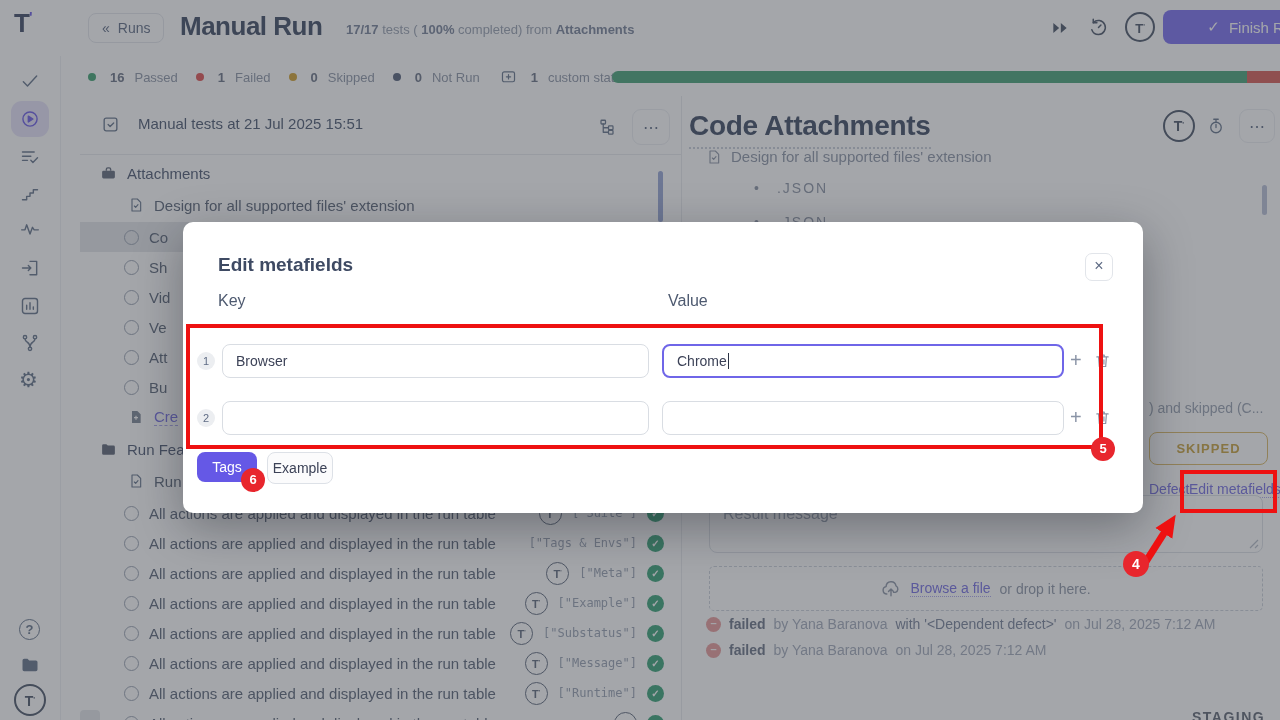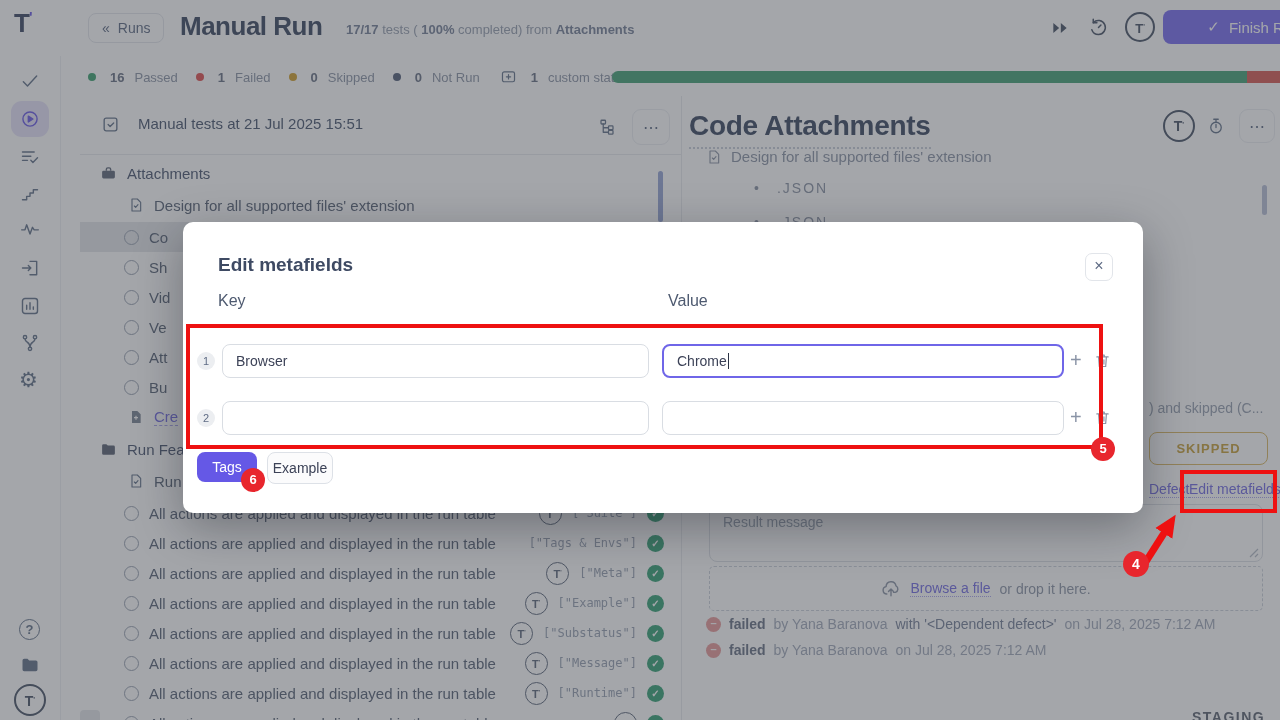--- a/index.html
+++ b/index.html
@@ -53,22 +53,22 @@
   .rpanel{left:681px;top:96px;width:599px;height:624px;border-left:1px solid #e9ebef;background:#fff;}
   .rptitle{left:7px;top:14px;font-size:28px;font-weight:700;color:#3e4a63;letter-spacing:-.3px;
            border-bottom:2px dotted #c8cfda;padding-bottom:5px;}
   .filerow{display:flex;align-items:center;gap:9px;font-size:15px;color:#8d96a7;}
   .bullet{color:#8d96a7;font-size:14px;}
   .extxt{color:#8d96a7;font-size:14px;letter-spacing:2px;}
   .skipbtn{left:467px;top:336px;width:117px;height:31px;border:1.5px solid #dcba66;border-radius:8px;
            color:#c9a23d;font-size:13px;font-weight:700;letter-spacing:1px;display:flex;
            align-items:center;justify-content:center;background:#fff;}
   .plink{color:#756ee3;font-size:14px;border-bottom:1px dotted #aaa5ee;}
-  .tarea{left:27px;top:408px;width:554px;height:58px;border:1px solid #dde1e7;border-radius:8px;
-         font-size:14px;color:#9aa3b2;padding:0;background:#fff;box-sizing:border-box;}
+  .tarea{left:27px;top:399px;width:554px;height:58px;border:1px solid #dde1e7;border-radius:8px;
+         font-size:16px;color:#9aa3b2;padding:0;background:#fff;box-sizing:border-box;}
   .dropz{left:27px;top:470px;width:554px;height:45px;border:1.5px dashed #ccd2db;border-radius:5px;
          display:flex;align-items:center;justify-content:center;gap:9px;font-size:14px;color:#8d96a7;box-sizing:border-box;}
   .hist{display:flex;align-items:center;gap:8px;font-size:14px;color:#a3abbb;}
   .hist b{color:#6a7386;}
   .hist .mid{color:#78839a;}
   .failic{width:15px;height:15px;border-radius:50%;background:#e89c9c;color:#fff;font-weight:700;
           font-size:11px;text-align:center;line-height:13px;flex:0 0 15px;}
   .scrollth{background:#97a6d6;border-radius:3px;}
   .wmark{left:510px;top:613px;font-size:14px;font-weight:800;color:#5f6774;letter-spacing:1.5px;}
   

